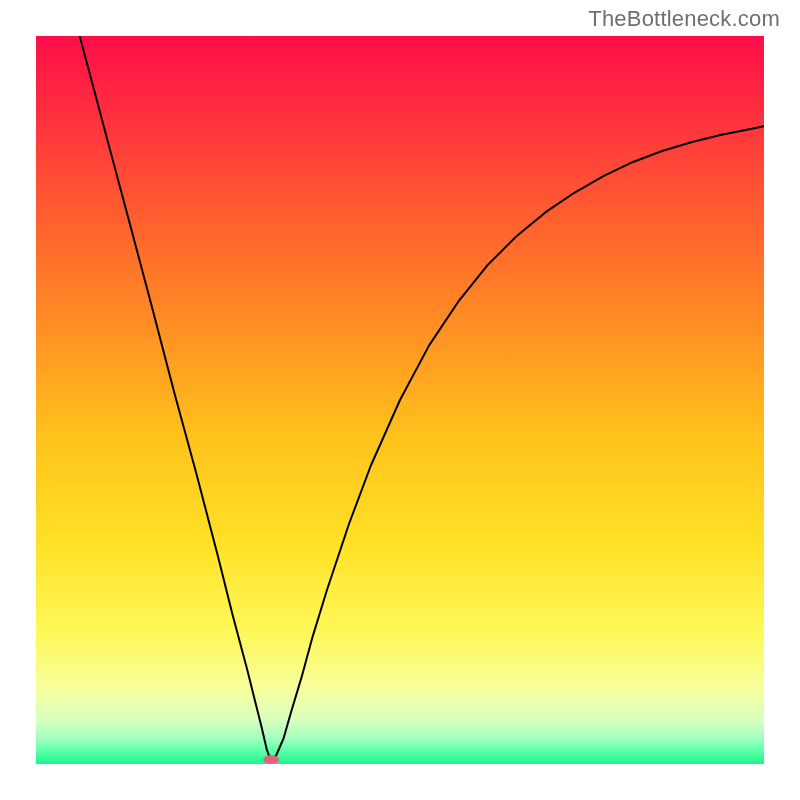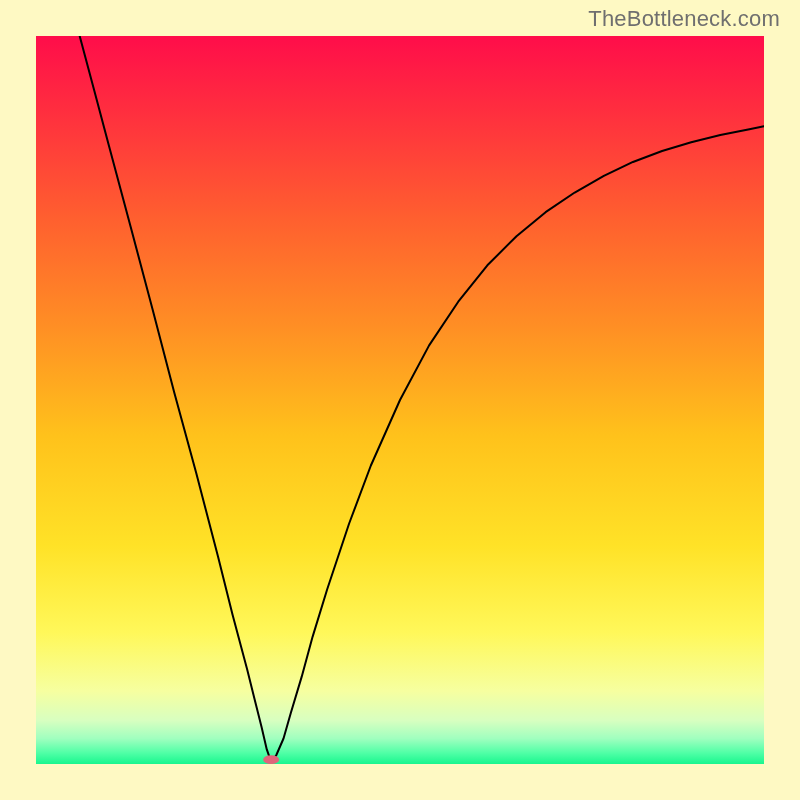--- a/index.html
+++ b/index.html
@@ -10,21 +10,21 @@
     background: #000;
     overflow: hidden;
     font-family: Arial, Helvetica, sans-serif;
   }
   .frame {
     position: absolute;
     top: 0;
     left: 0;
     width: 800px;
     height: 800px;
-    background: #fef9c3;
+    background: #ffffff;
   }
   .plot-wrapper {
     position: absolute;
     top: 36px;
     left: 36px;
     width: 728px;
     height: 728px;
   }
   .watermark {
     position: absolute;

